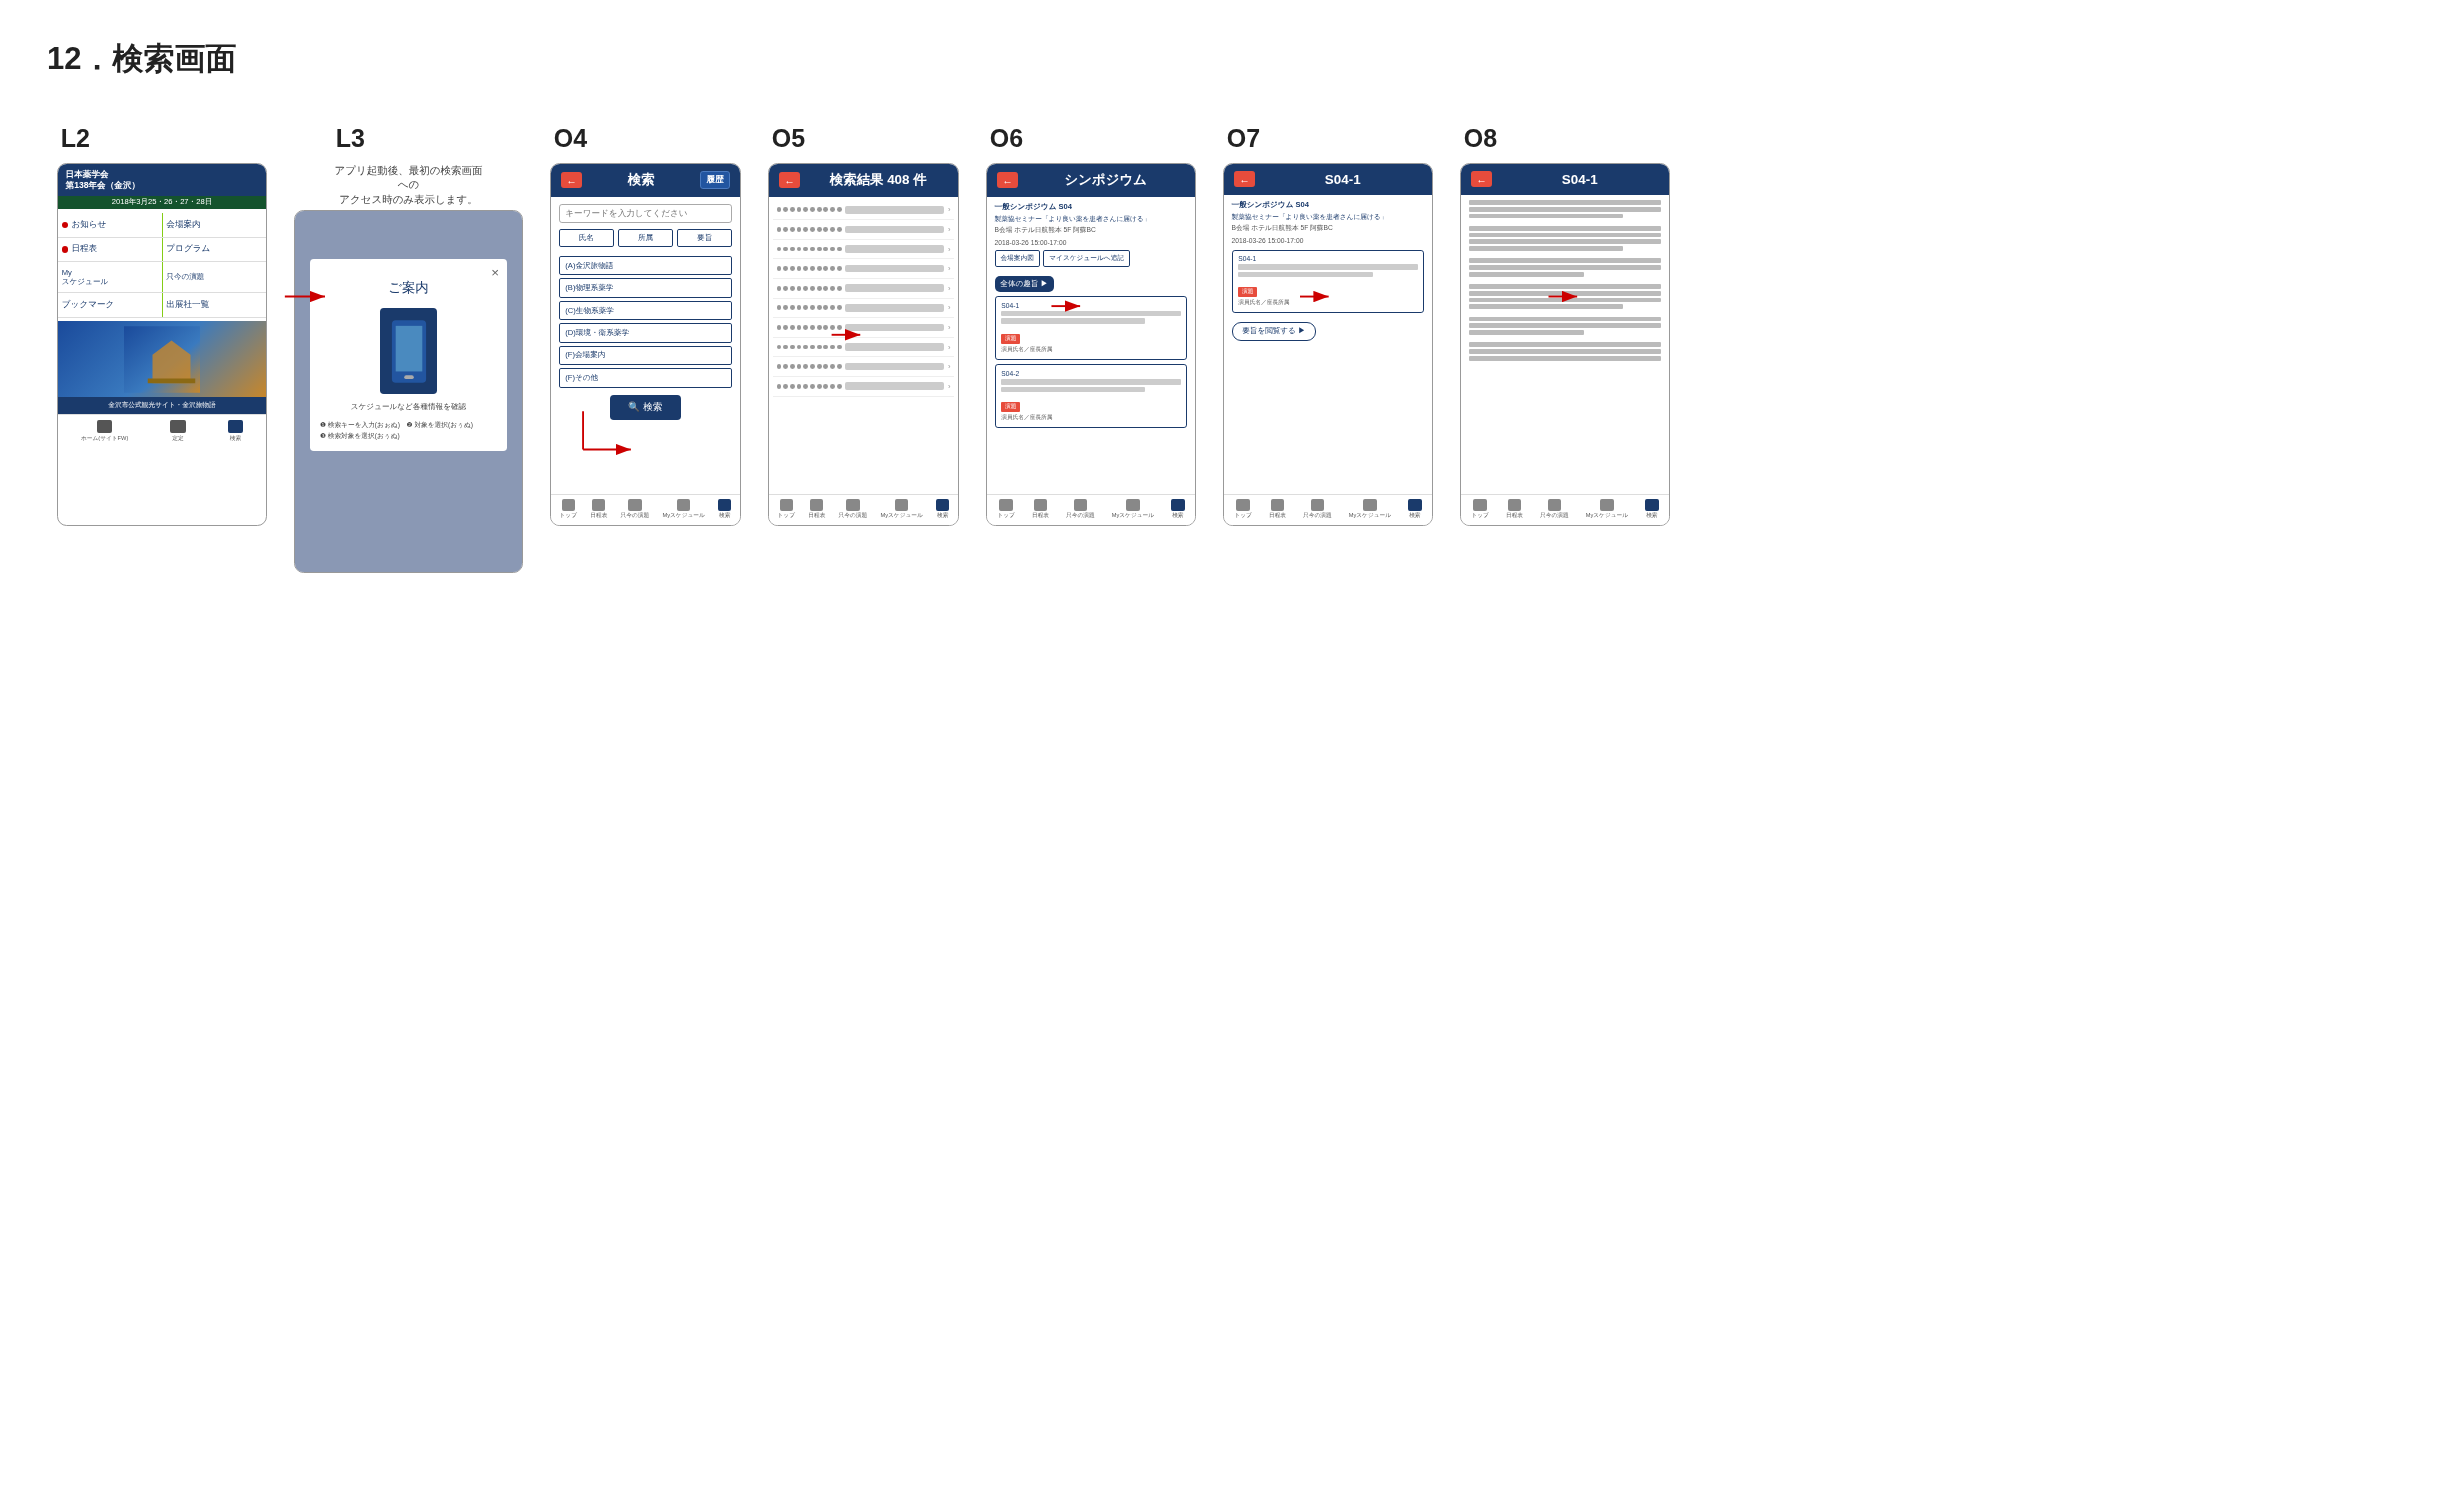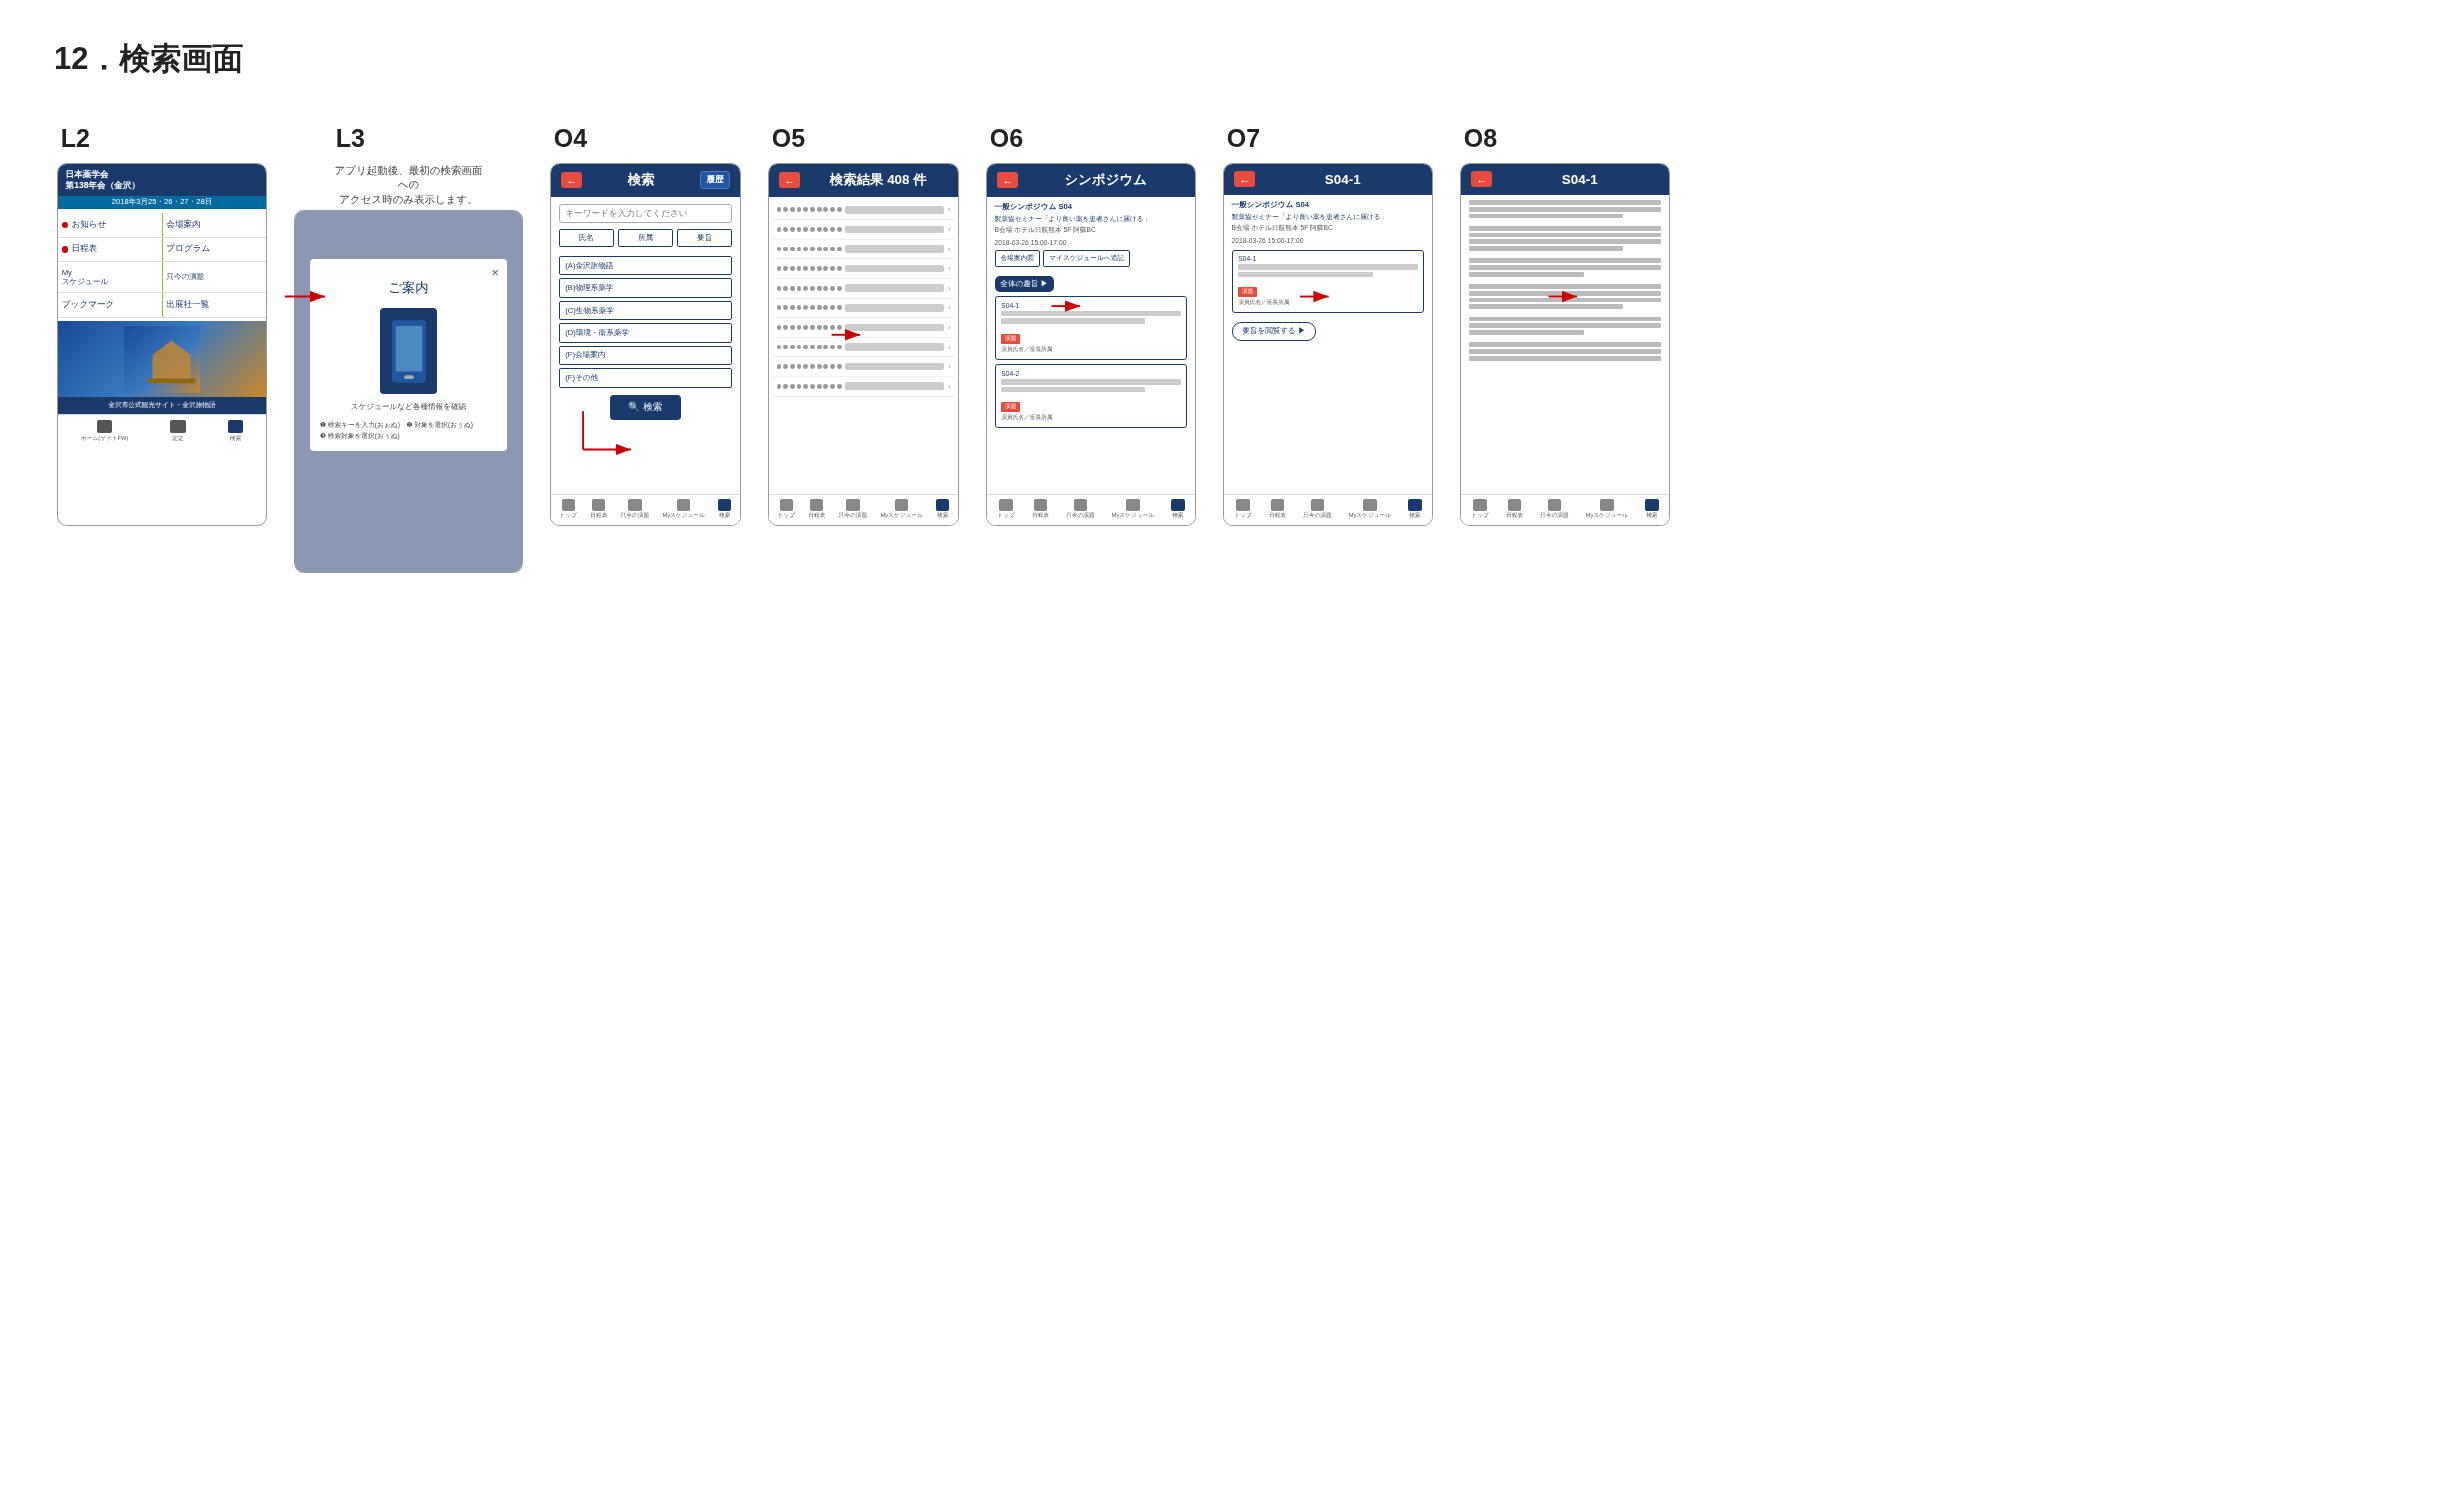--- a/index.html
+++ b/index.html
@@ -10,21 +10,21 @@
       min-height: 1505px;
       position: relative;
       overflow-x: hidden;
     }
     .page-title {
       font-size: 31px;
       font-weight: bold;
       color: #222;
       position: absolute;
       top: 38px;
-      left: 54px;
+      left: 47px;
     }
     .screens-container {
       position: absolute;
       top: 124px;
       left: 57px;
       display: flex;
       flex-direction: row;
       align-items: flex-start;
       gap: 27px;
     }
@@ -59,21 +59,21 @@
     .l2-header {
       background: #1a3a6b;
       color: #fff;
       padding: 5.7px 7.6px;
       font-size: 8.6px;
       display: flex;
       align-items: center;
       gap: 3.8px;
     }
     .l2-date-bar {
-      background: #0369a1;
+      background: #14532d;
       color: #fff;
       font-size: 7.6px;
       padding: 1.9px 7.6px;
       text-align: center;
     }
     .l2-menu {
       padding: 3.8px 0;
     }
     .l2-menu-row {
       display: flex;

